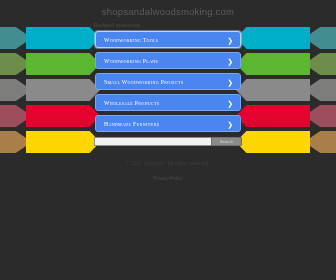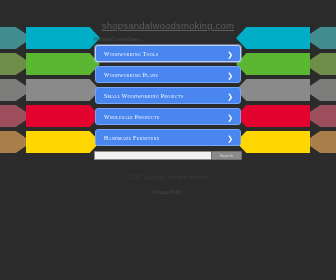--- a/index.html
+++ b/index.html
@@ -83,23 +83,22 @@
     position: absolute;
     left: 0; top: 0;
     width: 336px;
     z-index: 5;
   }
   .site-title {
     text-align: center;
     color: #5d5d5d;
     font-size: 9.5px;
     letter-spacing: .2px;
-    padding-top: 20px;
-    font-family: "Liberation Sans", sans-serif;
-    text-decoration: underline;
+    padding-top: 6px;
+    font-family: "Liberation Sans", sans-serif;
   }
   .rel-label {
     color: #4c4c4c;
     font-size: 5.5px;
     margin: 5px 0 3px 94px;
     font-family: "Liberation Sans", sans-serif;
     letter-spacing: .2px;
   }
 
   .links {

